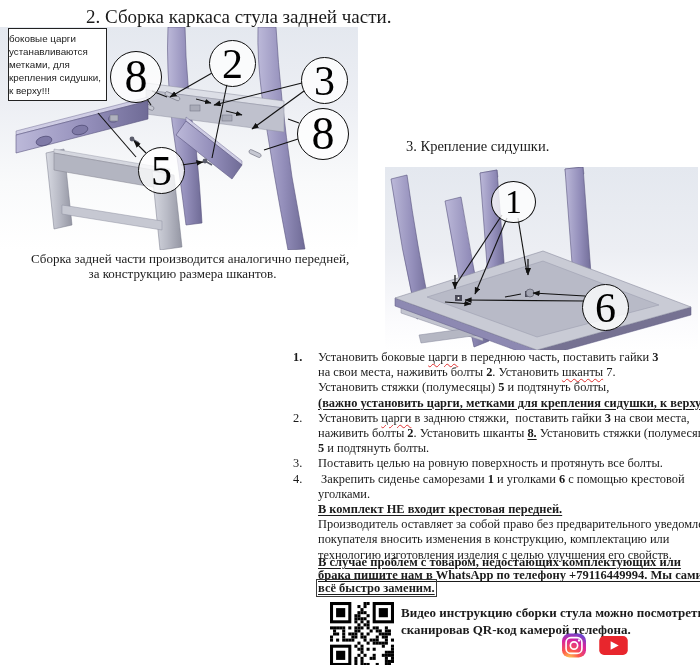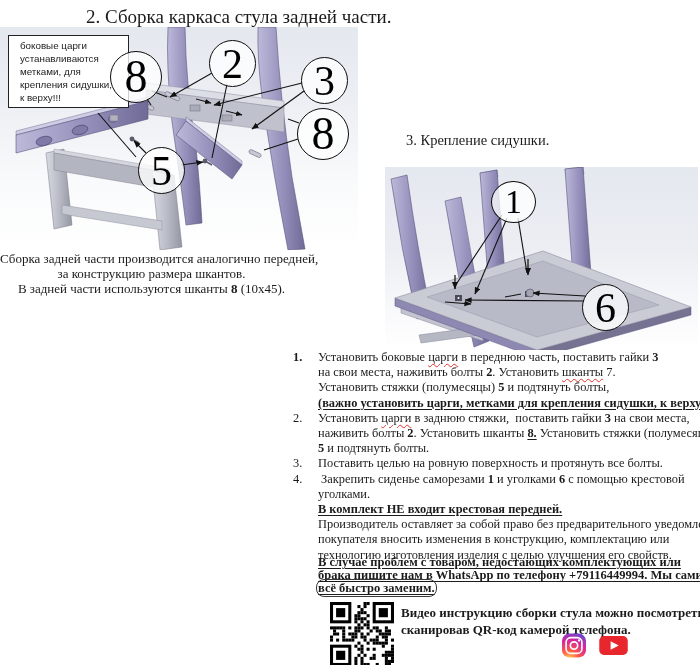--- a/index.html
+++ b/index.html
@@ -4,41 +4,41 @@
 <style>
   html,body{margin:0;padding:0;}
   body{width:700px;height:665px;background:#ffffff;position:relative;overflow:hidden;
        font-family:"Liberation Serif", serif;color:#1b1b1b;}
   .abs{position:absolute;}
   .tline{white-space:pre;}
   .s-b{font-weight:700;}
   .s-u{text-decoration:underline;text-underline-offset:2px;text-decoration-thickness:1px;}
   .s-w{text-decoration:underline;text-decoration-style:wavy;text-decoration-color:#e03030;
        text-decoration-thickness:1px;text-underline-offset:2px;}
-  .s-x{outline:1px solid #3a3a3a;outline-offset:1px;border-radius:6px;}
+  .s-x{outline:1px solid #3a3a3a;outline-offset:1px;}
 
   #title2{left:86px;top:6px;font-size:19px;}
-  #title3{left:406px;top:132px;font-size:14.5px;}
+  #title3{left:406px;top:138px;font-size:14.5px;}
 
   #diagram1{left:0;top:27px;width:358px;height:223px;
     background:linear-gradient(180deg,#e4e8ef 0%,#edeff4 35%,#f9fafb 70%,#ffffff 100%);}
   #diagram2{left:385px;top:167px;width:313px;height:183px;
     background:linear-gradient(180deg,#e4e8ef 0%,#eceef3 45%,#fbfbfd 85%,#ffffff 100%);}
   #diagram1 svg,#diagram2 svg{position:absolute;left:0;top:0;}
 
-  .note-box{left:8px;top:8px;width:97px;background:#fff;border:1.2px solid #222;
-    padding:3px 11px;font-family:"Liberation Sans",sans-serif;font-size:9.8px;line-height:13px;}
+  .note-box{left:8px;top:1px;width:97px;background:#fff;border:1.2px solid #222;
+    padding:3px 0;font-family:"Liberation Sans",sans-serif;font-size:9.8px;line-height:13px;}
   .callout{border:1.6px solid #0d0d0d;border-radius:50%;background:rgba(255,255,255,.78);
     display:flex;align-items:center;justify-content:center;
     font-family:"Liberation Serif",serif;color:#000;}
   .co-lg{width:50px;height:50px;font-size:46px;line-height:46px;}
   .co-md{width:45px;height:45px;font-size:42px;line-height:42px;}
   .co-sm{width:43px;height:40px;font-size:34px;line-height:34px;}
 
-  #caption1{left:0;top:251px;width:303px;text-align:center;font-size:13px;line-height:15px;}
+  #caption1{left:0;top:251px;width:303px;text-align:center;font-size:13px;line-height:15px;padding-left:31px;}
 
   #instructions{left:293px;top:350px;width:410px;font-size:12.4px;line-height:15.2px;}
   .li{position:relative;}
   .li .num{position:absolute;left:0;top:0;}
   .li .itext{margin-left:25px;}
 
   #contact{left:318px;top:556px;font-size:12.5px;line-height:13.2px;}
 
   #qr-block{left:330px;top:602px;width:64px;height:64px;}
   #qr-caption{left:401px;top:604px;font-size:13px;line-height:17px;}
@@ -136,21 +136,20 @@
   <div class="abs callout co-lg" style="left:110px;top:24px;">8</div>
   <div class="abs callout co-md" style="left:209px;top:13px;">2</div>
   <div class="abs callout co-md" style="left:301px;top:30px;">3</div>
   <div class="abs callout co-lg" style="left:297px;top:81px;">8</div>
   <div class="abs callout co-md" style="left:138px;top:120px;">5</div>
 </div>
 
 <div class="abs" id="caption1">
     <div class="tline"><span>Сборка задней части производится аналогично передней,</span></div>
     <div class="tline"><span>за конструкцию размера шкантов.</span></div>
-    <div class="tline"><span>В задней части используются шканты </span><span class="s-b">8</span><span> (10x45).</span></div>
   </div>
 
 <div class="abs" id="title3">3.   Крепление сидушки.</div>
 
 <div class="abs" id="diagram2">
   <svg width="313" height="183" viewBox="0 0 313 183">
     <defs>
       <linearGradient id="pG2" x1="0" y1="0" x2="1" y2="0">
         <stop offset="0" stop-color="#bcb9d9"></stop>
           <stop offset=".55" stop-color="#938eba"></stop>

